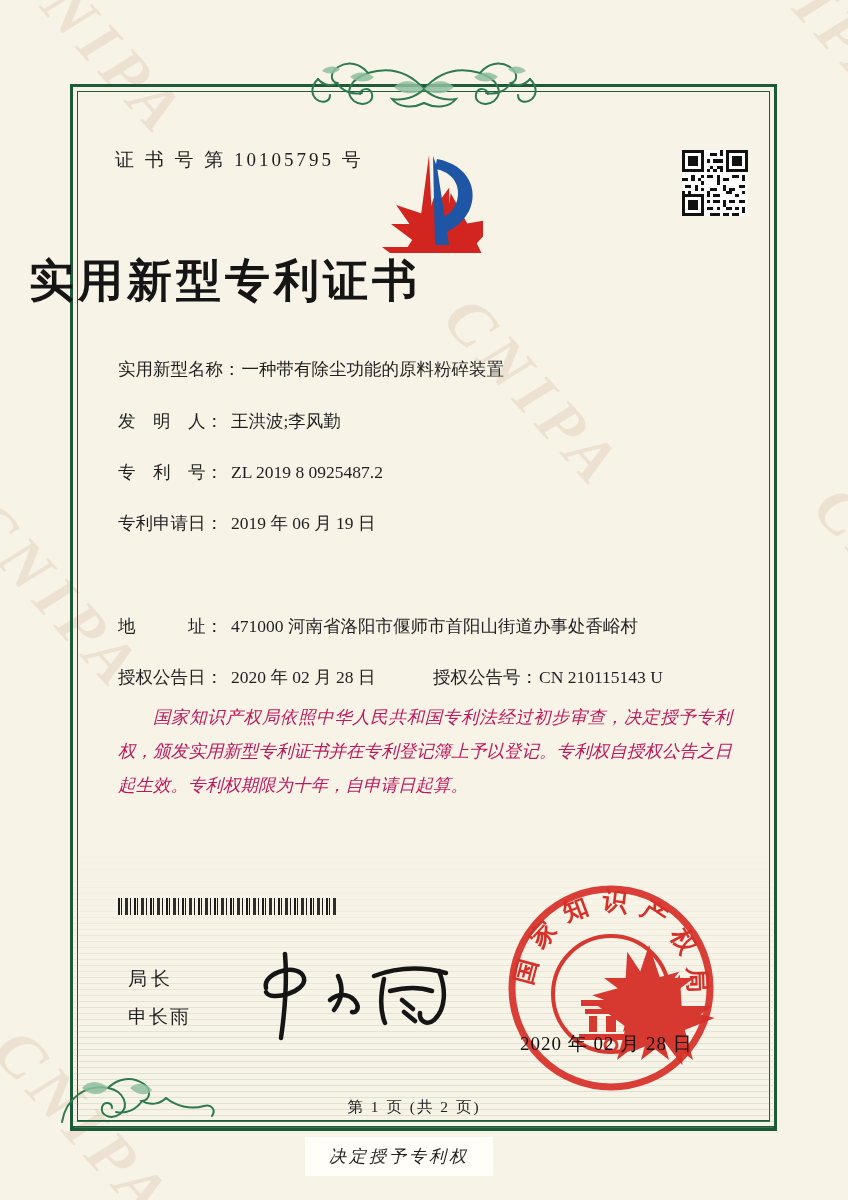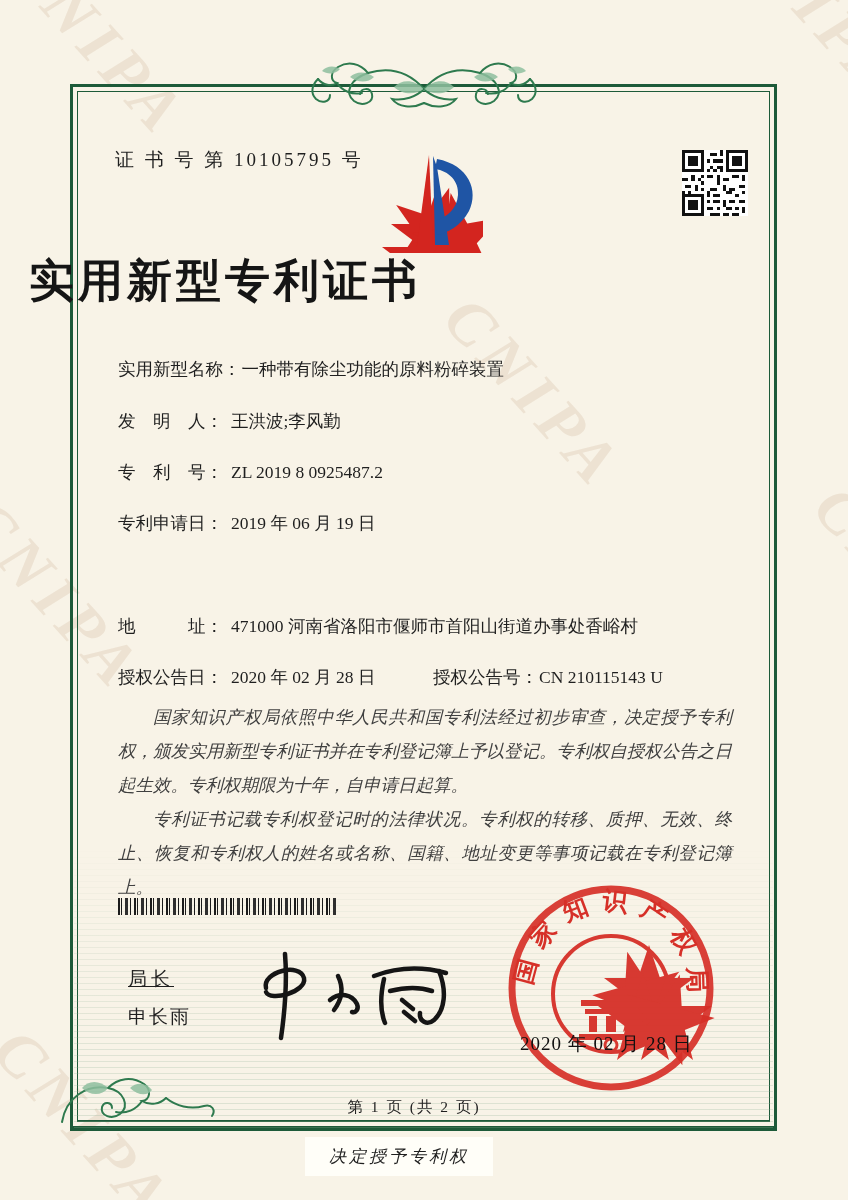--- a/index.html
+++ b/index.html
@@ -55,35 +55,35 @@
 
   
   .field-row { position:absolute; left:118px; z-index:2; font-size:17.5px; white-space:nowrap; }
   .field-label { display:inline-block; min-width:112px; }
   .field-value { display:inline-block; margin-left:1px; }
   .row-grant2 { position:absolute; left:433px; z-index:2; font-size:17.5px; white-space:nowrap; }
 
   
   .body-text {
     position:absolute; left:118px; top:700px; width:614px; z-index:2;
-    font-size:17.5px; line-height:34px; font-style:italic; color:#404040;
+    font-size:17.5px; line-height:34px; font-style:italic; color:#be185d;
     text-align:justify;
   }
   .body-text p { text-indent:2em; }
 
   
   .barcode {
     position:absolute; left:118px; top:898px; width:218px; height:17px; z-index:2;
     background:repeating-linear-gradient(90deg,
       #1b1b1b 0 2px, transparent 2px 3px,
       #1b1b1b 3px 4px, transparent 4px 7px,
       #2e2e2e 7px 10px, transparent 10px 12px,
       #1b1b1b 12px 13px, transparent 13px 16px);
   }
-  .chief-label { position:absolute; left:128px; top:966px;  z-index:2; font-size:19px; letter-spacing:4px;text-decoration:underline; }
+  .chief-label { position:absolute; left:128px; top:966px;  z-index:2; font-size:19px; letter-spacing:4px; }
   .chief-name  { position:absolute; left:128px; top:1004px; z-index:2; font-size:19px; letter-spacing:2px; }
   .signature   { position:absolute; left:252px; top:948px;  z-index:3; }
 
   .seal { position:absolute; left:505px; top:882px; z-index:3; }
   .seal-date {
     position:absolute; left:520px; top:1031px; width:185px; z-index:4;
     font-size:19px; letter-spacing:1px; color:#111; white-space:nowrap;
   }
 
   .page-indicator {
@@ -217,21 +217,20 @@
   </div>
   <div class="field-row" style="top:665px">
     <span class="field-label">授权公告日：</span><span class="field-value">2020 年 02 月 28 日</span>
   </div>
   <div class="row-grant2" style="top:665px">
     <span class="field-label" style="min-width:0">授权公告号：</span><span class="field-value">CN 210115143 U</span>
   </div>
 
   <div class="body-text">
     <p>国家知识产权局依照中华人民共和国专利法经过初步审查，决定授予专利权，颁发实用新型专利证书并在专利登记簿上予以登记。专利权自授权公告之日起生效。专利权期限为十年，自申请日起算。</p>
-    <p>专利证书记载专利权登记时的法律状况。专利权的转移、质押、无效、终止、恢复和专利权人的姓名或名称、国籍、地址变更等事项记载在专利登记簿上。</p>
   </div>
 
   <div class="barcode"></div>
 
   <div class="chief-label">局长</div>
   <div class="chief-name">申长雨</div>
 
   <svg class="signature" width="210" height="95" viewBox="0 0 210 95">
     <g fill="none" stroke="#151515" stroke-width="4.5" stroke-linecap="round" stroke-linejoin="round">
       <path d="M14,40 C10,24 48,14 52,30 C55,44 18,54 14,44"></path>

